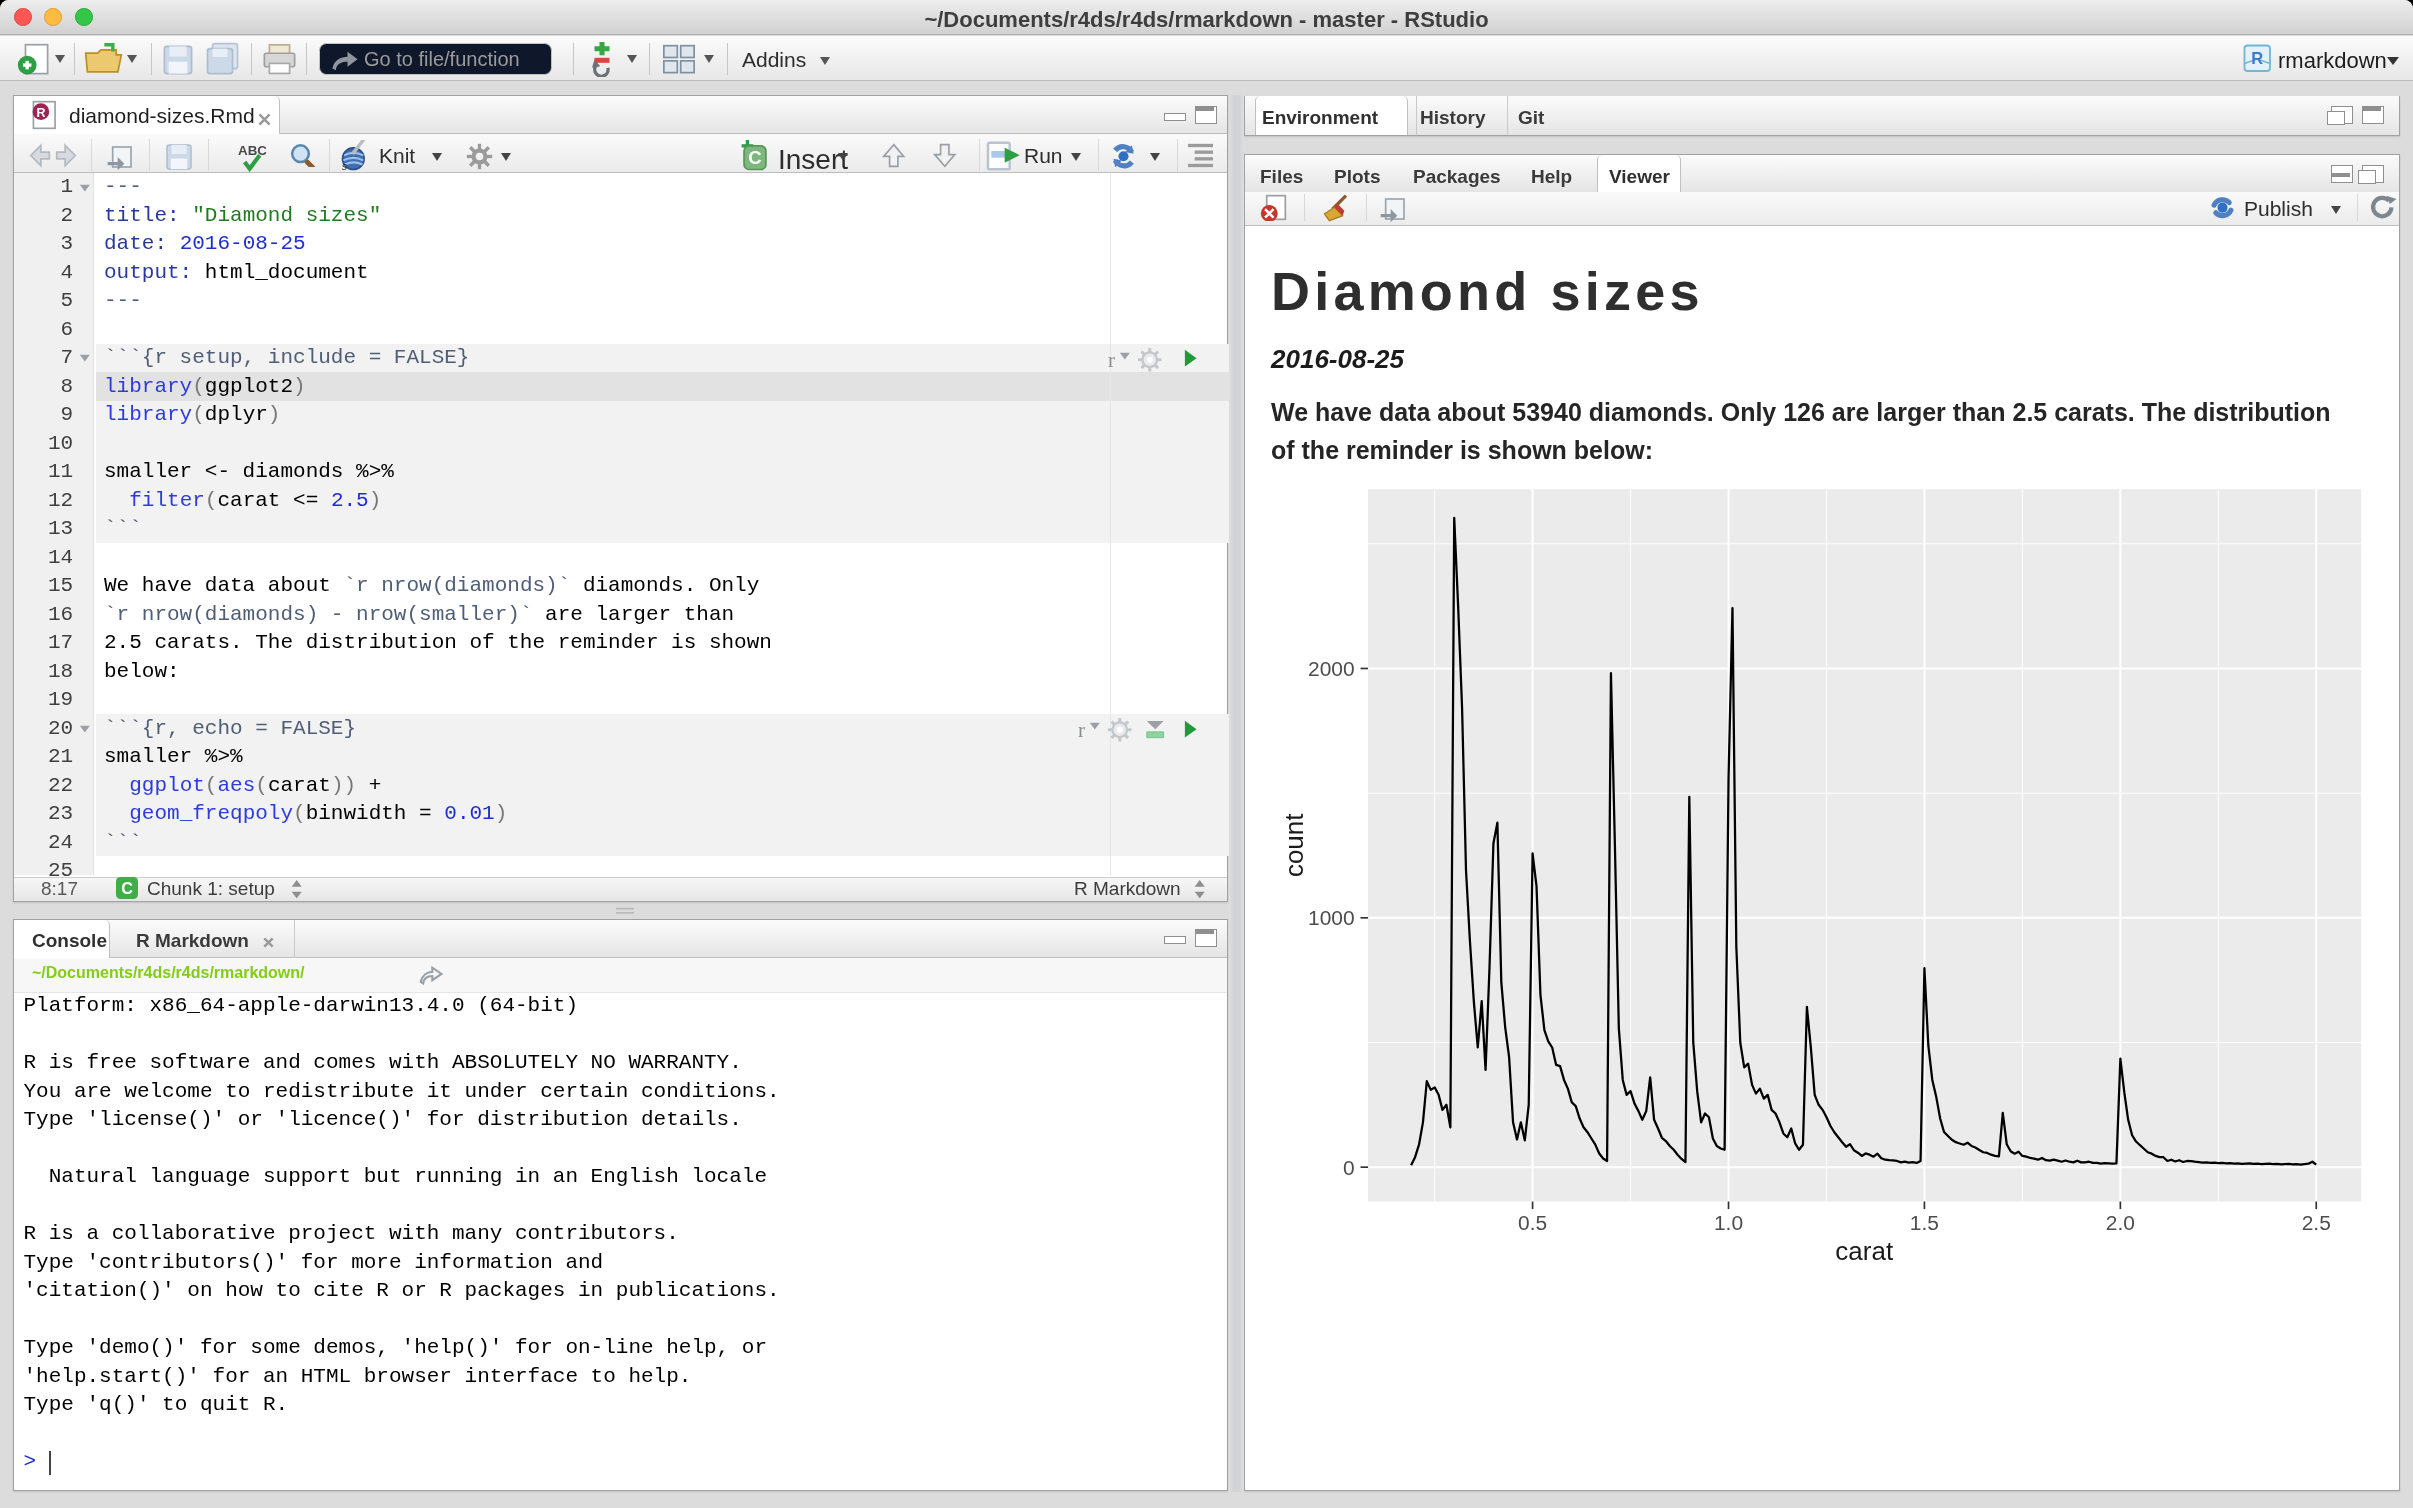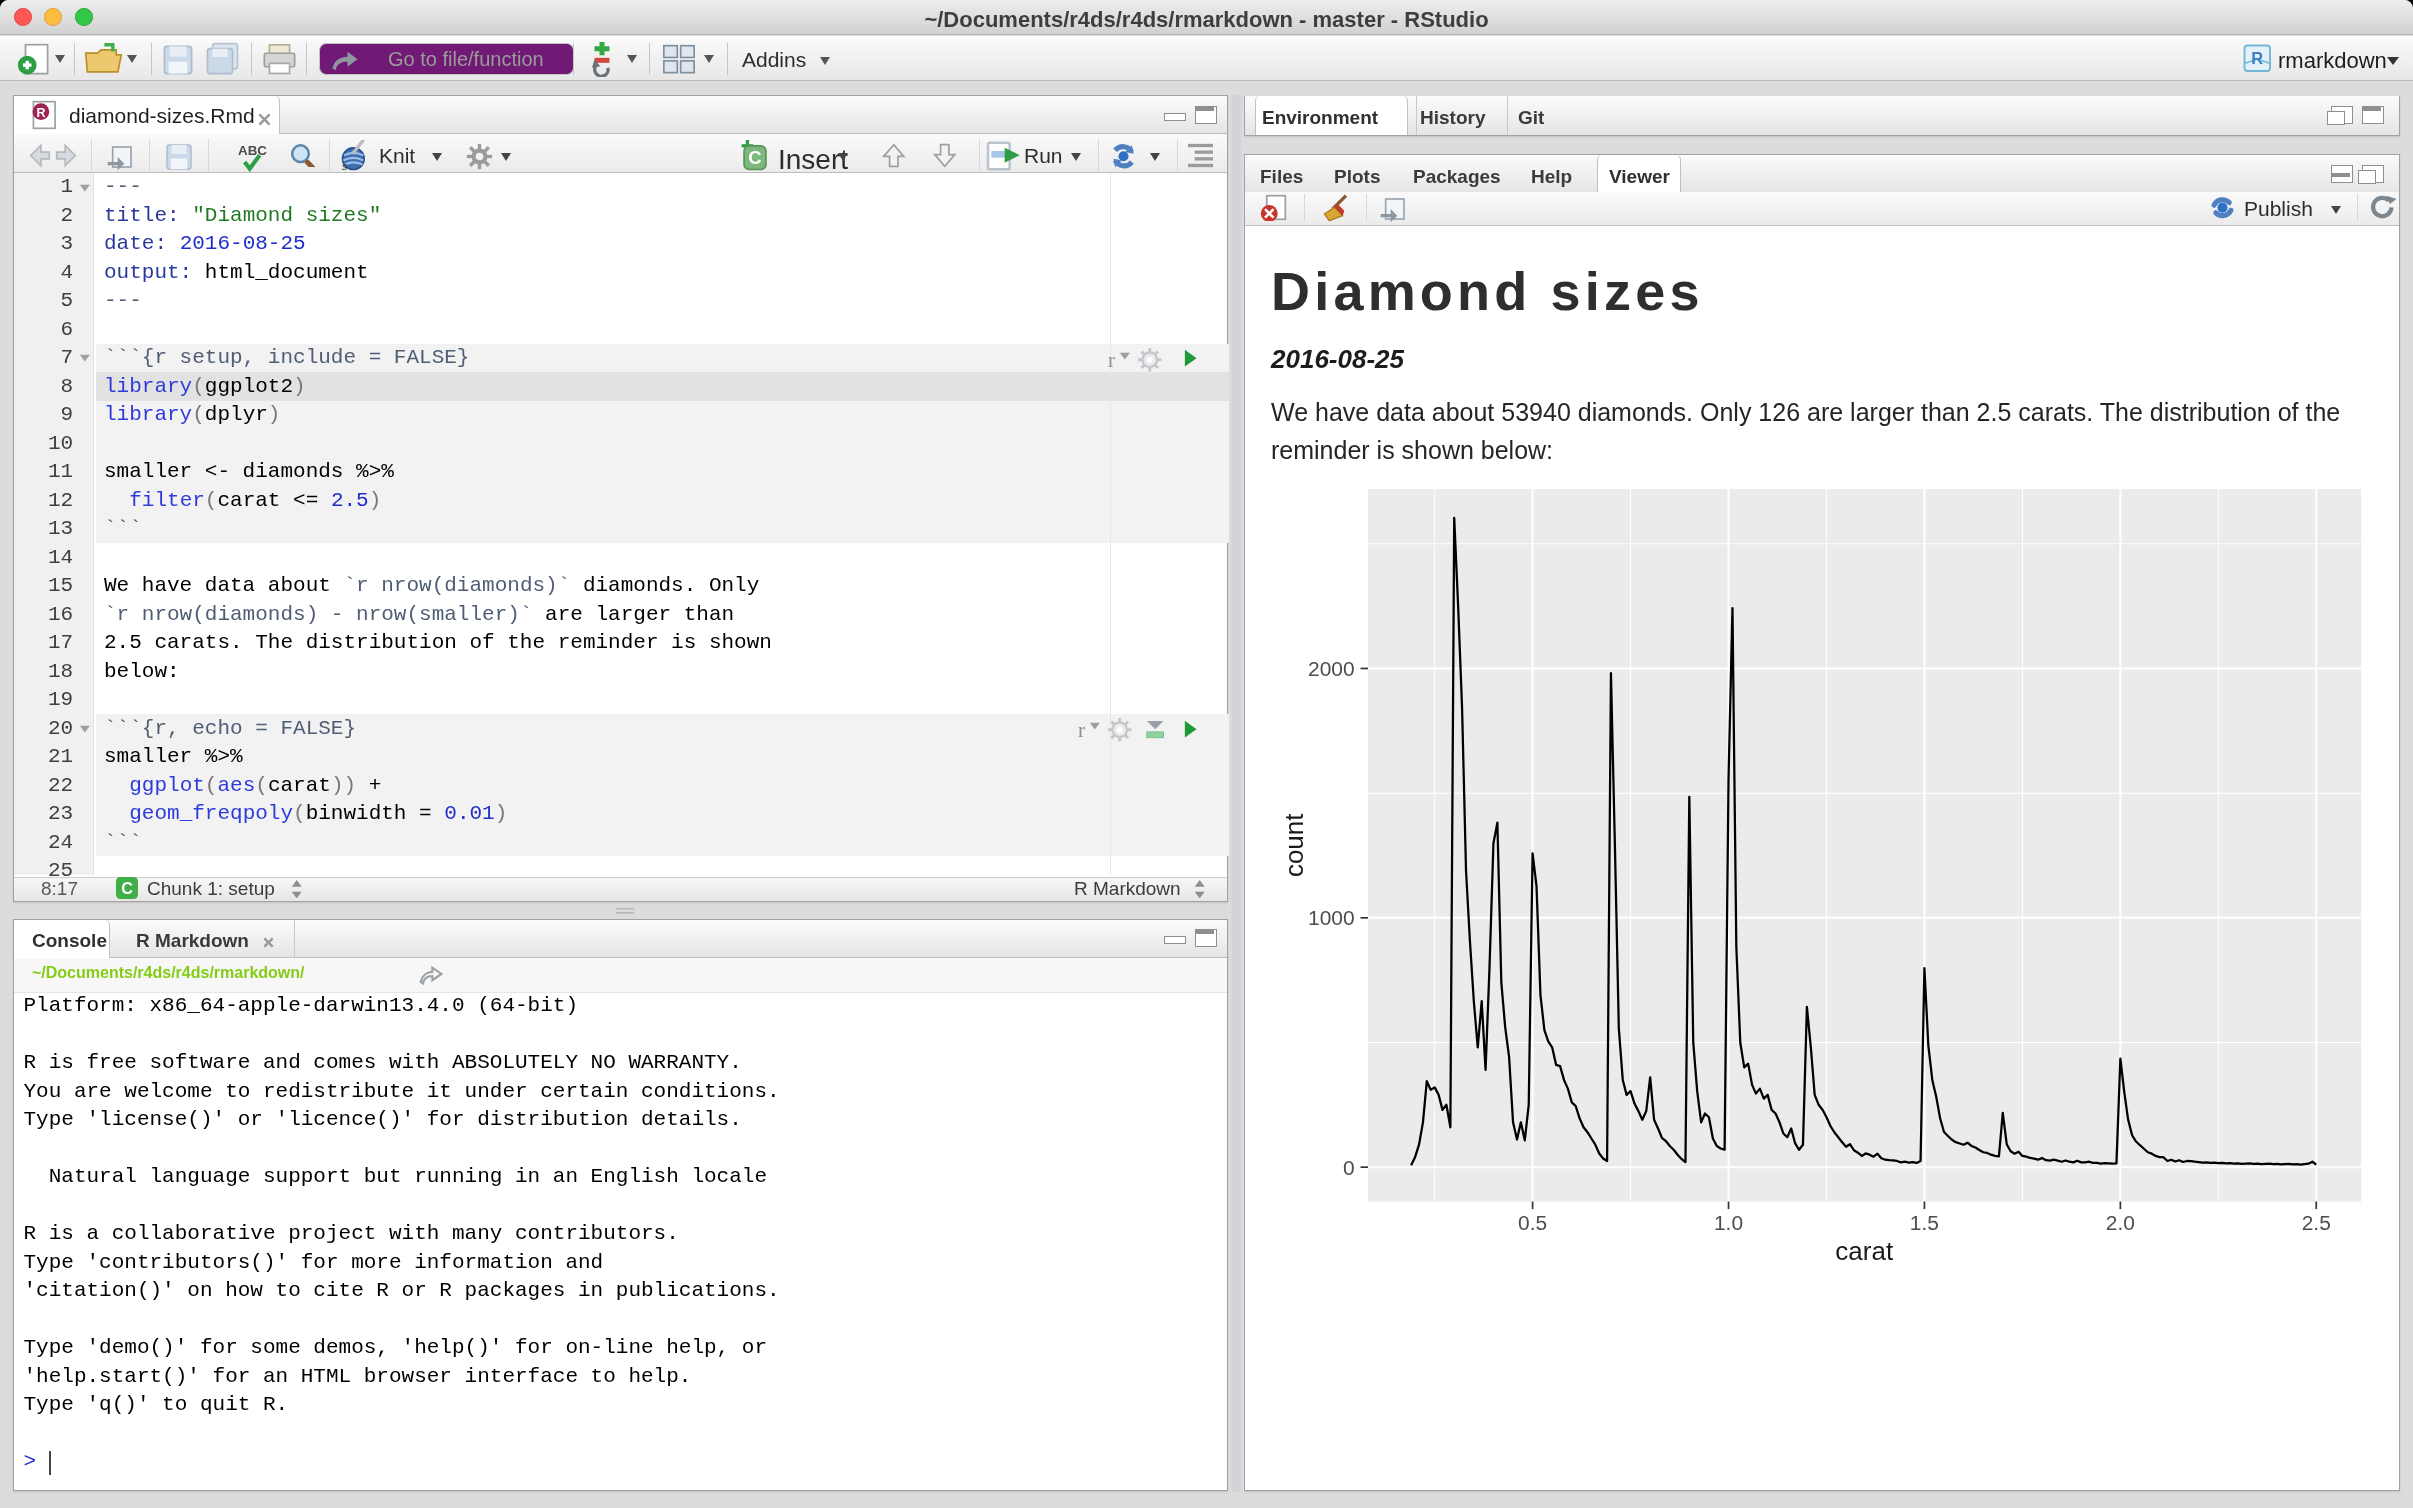--- a/index.html
+++ b/index.html
@@ -2,21 +2,21 @@
 <html style="font-size:13.4px"><head><meta charset="utf-8"><title>RStudio</title><style>
 *{margin:0;padding:0;box-sizing:border-box;}
 html,body{width:2413px;height:1508px;overflow:hidden;}
 body{font-family:"Liberation Sans",sans-serif;background:#000;position:relative;}
 .abs{position:absolute;}
 #titlebar{left:0;top:0;width:2413px;height:35px;background:linear-gradient(#eeedee,#d2d1d2);border-bottom:0.8px solid #b0b0b0;border-radius:8.4px 8.4px 0 0;}
 .tl{width:17.6px;height:17.6px;border-radius:50%;top:8.4px;}
 #title{width:2413px;text-align:center;top:6.7px;font-size:22px;font-weight:600;color:#3e3e3e;letter-spacing:0px;}
 #toolbar{left:0;top:36px;width:2413px;height:45px;background:linear-gradient(#fbfbfb,#e7e7e7);border-bottom:1.7px solid #bcbcbc;}
 .tsep{width:0.8px;height:32px;background:#c6c6c6;top:6.7px;}
-#gotobox{left:319px;top:43px;width:255px;height:32px;background:#701a75;border:0.8px solid #c2c2c2;border-radius:7.5px;color:#9b9b9b;font-size:20px;line-height:30px;padding-left:68px;}
+#gotobox{left:319px;top:43px;width:233px;height:32px;background:#0f172a;border:0.8px solid #c2c2c2;border-radius:7.5px;color:#9b9b9b;font-size:20px;line-height:30px;padding-left:44px;}
 .pane{background:#fff;border:0.8px solid #a2a2a2;box-shadow:0 0.8px 1.7px rgba(0,0,0,0.12);}
 .tabbar{position:absolute;left:0;top:0;width:100%;height:38px;background:linear-gradient(#fbfbfb,#e5e5e5);border-bottom:0.8px solid #bdbdbd;}
 .tab{position:absolute;top:0px;height:38px;background:#fff;border-left:0.8px solid #c0c0c0;border-right:0.8px solid #c0c0c0;border-radius:5px 5px 0 0;}
 .tabtxt{font-size:19px;font-weight:700;color:#303030;}
 .tabtxt2{font-size:19px;font-weight:700;color:#3a3a3a;}
 .itoolbar{position:absolute;background:linear-gradient(#fafafa,#ebebeb);border-bottom:0.8px solid #bdbdbd;}
 .mono{font-family:"Liberation Mono",monospace;font-size:21px;line-height:28.5px;white-space:pre;}
 .gut{color:#3f3f3f;text-align:right;}
 .k{color:#28399b;text-align:center;} 
 .g{color:#207a20;} 
@@ -424,21 +424,21 @@
   </svg>
 <div class="abs" style="left:2244px;top:197px;font-size:21px;color:#2d2d2d;">Publish</div>
 <div class="abs caret" style="left:2331px;top:206px;border-left-width:5.9px;border-right-width:5.9px;border-top-color:#444;"></div>
 <div class="abs tsep" style="left:2357px;top:194px;height:27px;background:#d8d8d8;"></div>
 <svg class="abs" style="left:2368px;top:194px" width="28.5" height="28.5" viewBox="0 0 34 34">
     <path d="M25 8 a11 11 0 1 0 3 8" fill="none" stroke="#7d8790" stroke-width="5"></path>
     <path d="M22 2 L26 12 L34 6 Z" fill="#7d8790"></path>
   </svg>
 <div class="abs" style="left:1271px;top:260px;font-size:54px;font-weight:700;letter-spacing:4.2px;color:#2e2e2e;font-family:'Liberation Sans',sans-serif;">Diamond sizes</div>
 <div class="abs" style="left:1271px;top:344px;font-size:26px;font-weight:700;font-style:italic;color:#1c1c1c;">2016-08-25</div>
-<div class="abs" style="left:1271px;top:393px;width:1089px;font-size:25px;line-height:38px;color:#252525;">We have data about 53940 diamonds. Only 126 are larger than 2.5 carats. The distribution of the reminder is shown below:</div>
+<div class="abs" style="left:1271px;top:393px;width:1089px;font-size:25px;line-height:38px;color:#252525;font-weight:bold;">We have data about 53940 diamonds. Only 126 are larger than 2.5 carats. The distribution of the reminder is shown below:</div>
 <svg class="abs" style="left:1249px;top:469px" width="1150" height="813" viewBox="0 0 1372 970">
     <rect x="142" y="24" width="1185" height="850" fill="#ebebeb"></rect>
     <g stroke="#ffffff" stroke-width="1.2">
       <line x1="221.5" y1="24" x2="221.5" y2="874"></line>
       <line x1="455.2" y1="24" x2="455.2" y2="874"></line>
       <line x1="689.0" y1="24" x2="689.0" y2="874"></line>
       <line x1="922.7" y1="24" x2="922.7" y2="874"></line>
       <line x1="1156.5" y1="24" x2="1156.5" y2="874"></line>
       <line x1="142" y1="684.2" x2="1327" y2="684.2"></line>
       <line x1="142" y1="386.8" x2="1327" y2="386.8"></line>

